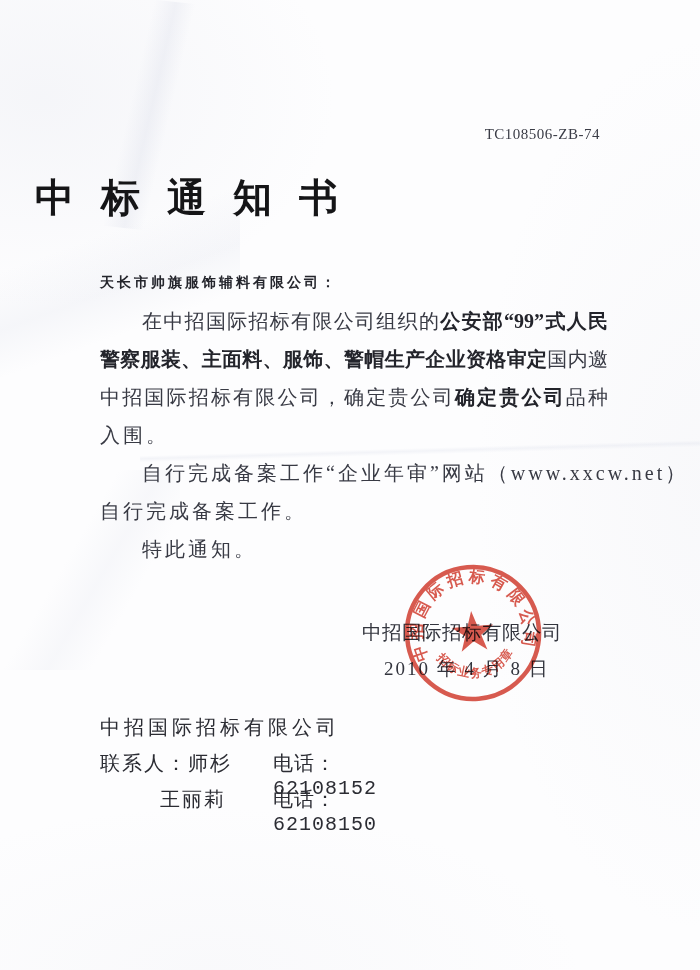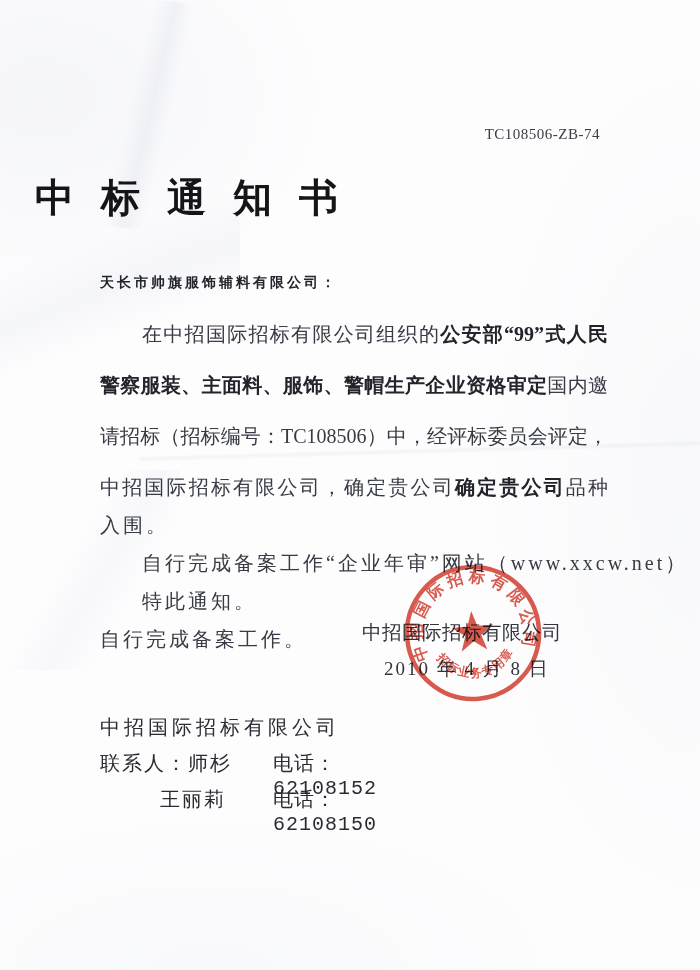--- a/index.html
+++ b/index.html
@@ -27,21 +27,21 @@
 
   .ref{position:absolute;top:126px;right:100px;font-size:15px;letter-spacing:.5px;color:#3a3c46;text-align:center;}
   .title{
     position:absolute;top:163px;left:0;width:700px;margin:8px;text-align:left;
     font-size:39px;font-weight:bold;color:#151517;
     letter-spacing:27px;padding-left:27px;box-sizing:border-box;
   }
   .body{position:absolute;left:100px;top:264px;width:508px;font-size:20px;line-height:38px;}
   .recipient{font-weight:bold;font-size:14px;color:#24252c;letter-spacing:3px;height:38px;}
   .line{height:38px;letter-spacing:3px;white-space:nowrap;}
-  .line.fill{white-space:normal;letter-spacing:0;text-align:justify;text-align-last:justify;margin-top:13px;}
+  .line.fill{white-space:normal;letter-spacing:0;text-align:justify;text-align-last:justify;}
   .line.indent{text-indent:42px;}
   .line b{color:#23242b;}
 
   .sig-company{position:absolute;left:362px;top:619px;font-size:19.5px;letter-spacing:.5px;color:#33353e;}
   .sig-date{position:absolute;left:384px;top:656px;font-size:19px;letter-spacing:2px;color:#33353e;}
 
   .stamp{position:absolute;left:393px;top:553px;width:160px;height:160px;
     mix-blend-mode:multiply;opacity:.9;transform:rotate(-5deg);}
   .stamp .ring-text{font-family:"Liberation Serif","DejaVu Serif",serif;font-size:16px;letter-spacing:4.5px;font-weight:bold;}
   .stamp .cap-text{font-family:"Liberation Serif","DejaVu Serif",serif;font-size:12px;letter-spacing:1.2px;font-weight:bold;}
@@ -62,26 +62,25 @@
   <div class="crease crease-4"></div>
 
   <div class="ref">TC108506-ZB-74</div>
 
   <h1 class="title">中标通知书</h1>
 
   <div class="body">
     <div class="recipient">天长市帅旗服饰辅料有限公司：</div>
     <div class="line fill indent"><span>在中招国际招标有限公司组织的</span><b>公安部“99”式人民</b></div>
     <div class="line fill"><b>警察服装、主面料、服饰、警帽生产企业资格审定</b><span>国内邀</span></div>
-    <div class="line fill"><span>请招标（招标编号：TC108506）中，经评标委员会评定，</span></div>
     <div class="line fill"><span>中招国际招标有限公司，确定贵公司</span><b>确定贵公司</b><span>品种</span></div>
     <div class="line"><span>入围。</span></div>
     <div class="line indent"><span>自行完成备案工作“企业年审”网站（www.xxcw.net）</span></div>
+    <div class="line"><span>自行完成备案工作。</span></div>
     <div class="line indent"><span>特此通知。</span></div>
-    <div class="line"><span>自行完成备案工作。</span></div>
   </div>
 
   <div class="sig-company">中招国际招标有限公司</div>
   <div class="sig-date">2010 年 4 月 8 日</div>
 
   <svg class="stamp" viewBox="-80 -80 160 160" xmlns="http://www.w3.org/2000/svg">
     <defs>
       <path id="arcTop" d="M -46.2 21.6 A 51 51 0 1 1 46.2 21.6" fill="none"></path>
       <path id="arcBottom" d="M -39.2 20 A 44 44 0 0 0 39.2 20" fill="none"></path>
     </defs>

